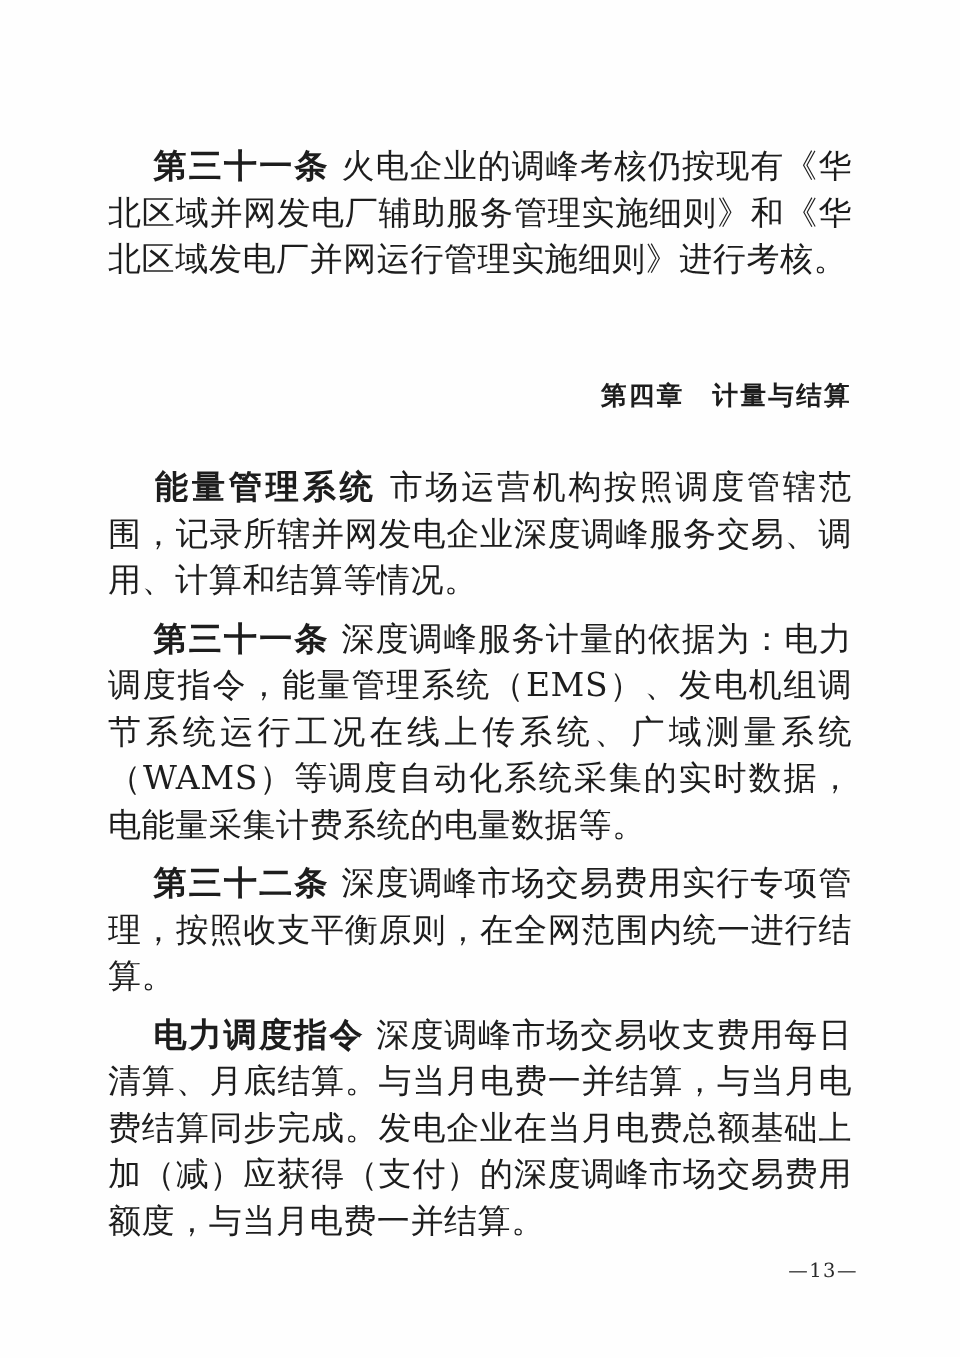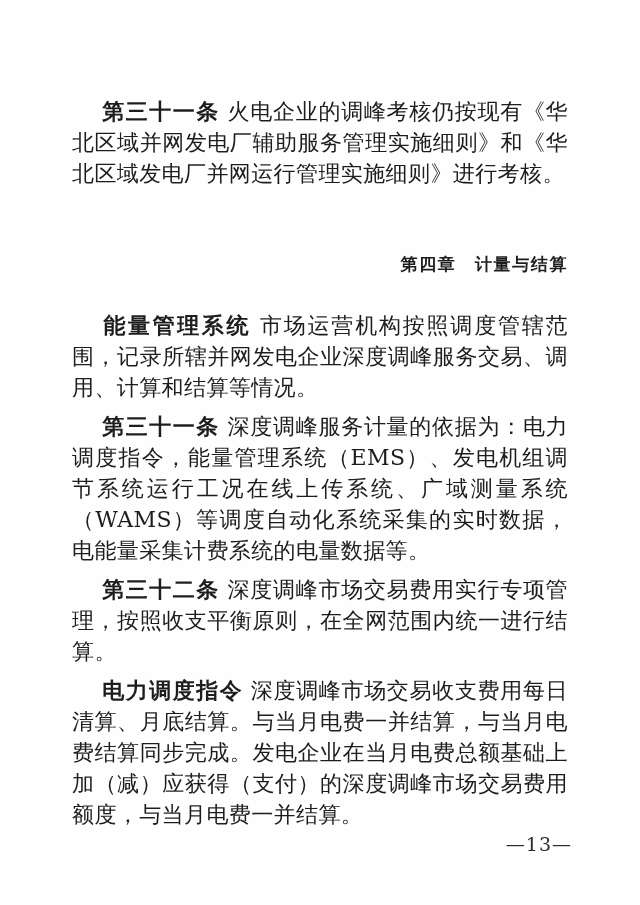--- a/index.html
+++ b/index.html
@@ -48,21 +48,21 @@
     line-height: 31px;
   }
   .gap-lg { height: 58px; }
   .gap-md { height: 30px; }
   .gap-xl { height: 150px; }
   .gap-sm { height: 8px; }
   .pagenum {
     position: absolute;
     right: 68px;
     bottom: 50px;
-    font-size: 19px;
+    font-size: 13px;
     letter-spacing: 1px;
     color: #2a2a2a;
   }
   .blockgap { height: 6px; }
 </style>
 </head>
 <body>
 
 <div class="page">
 

